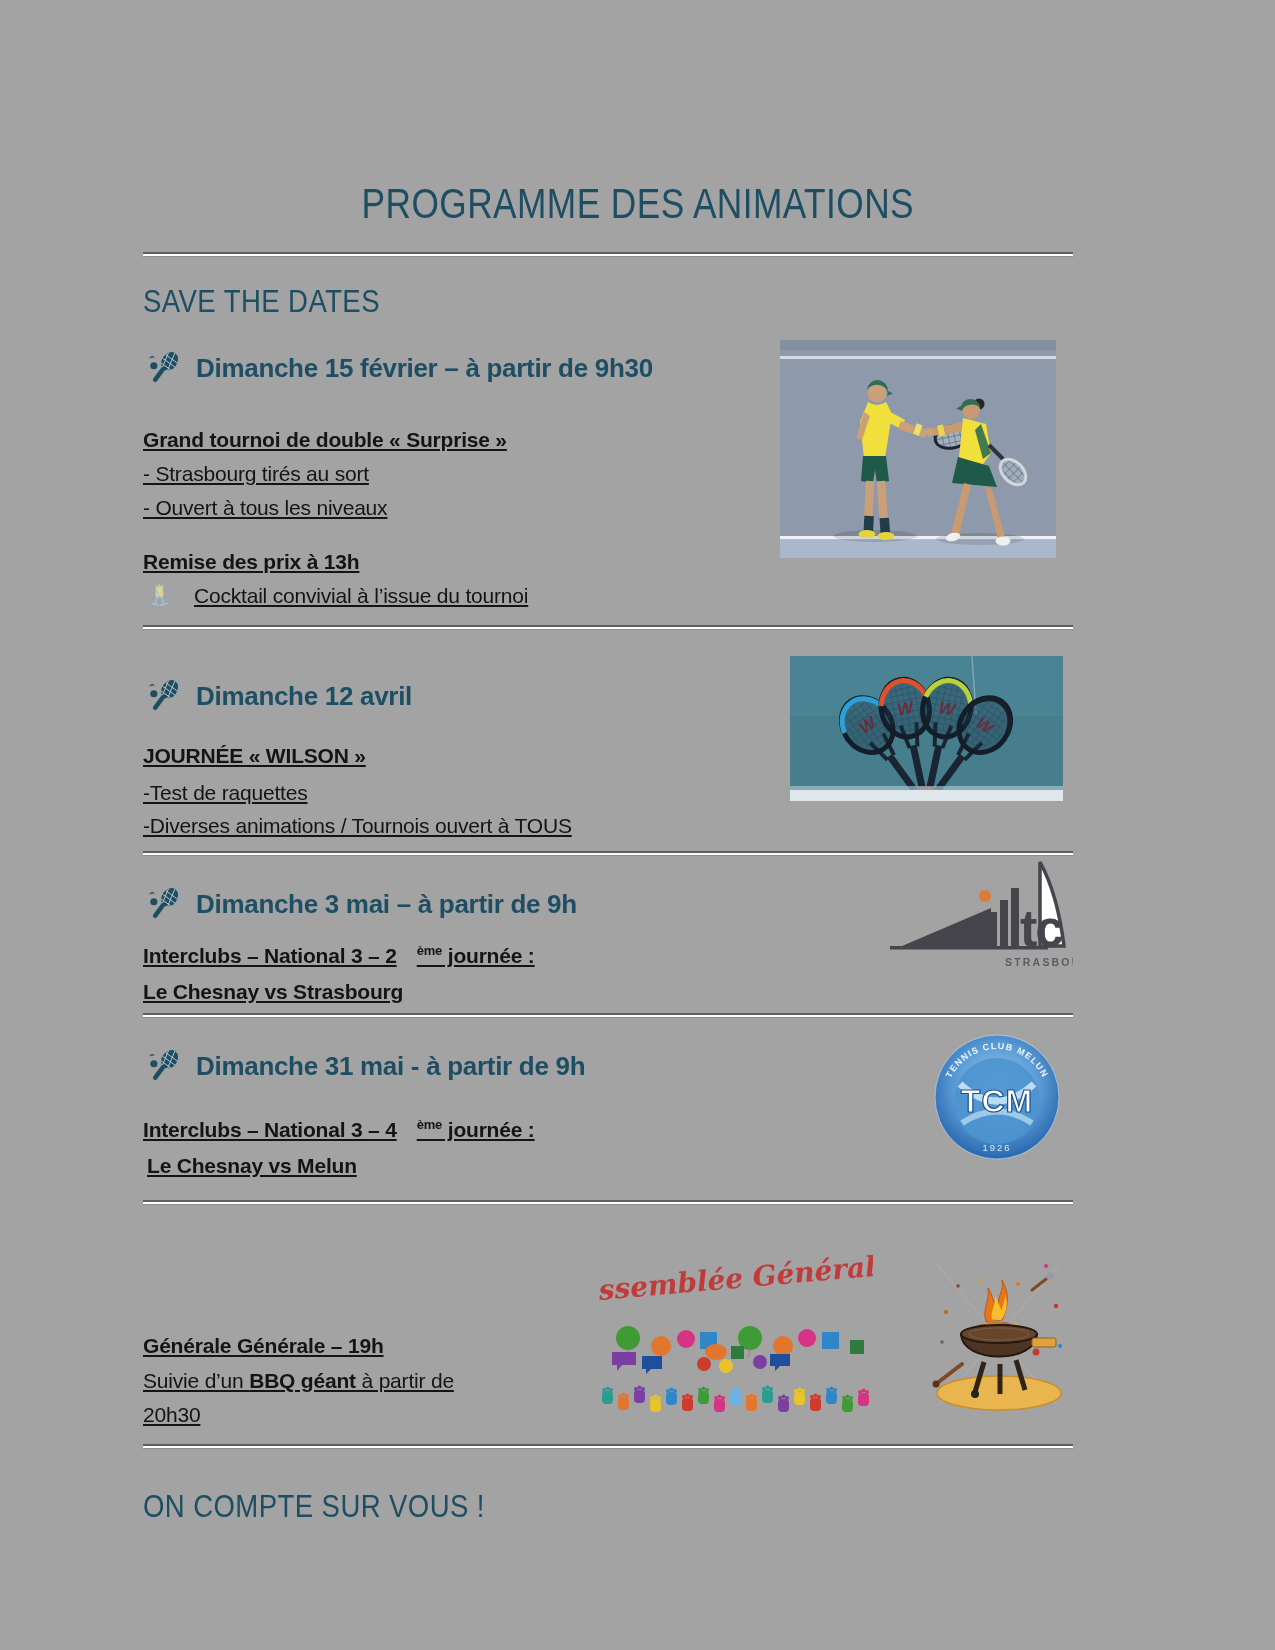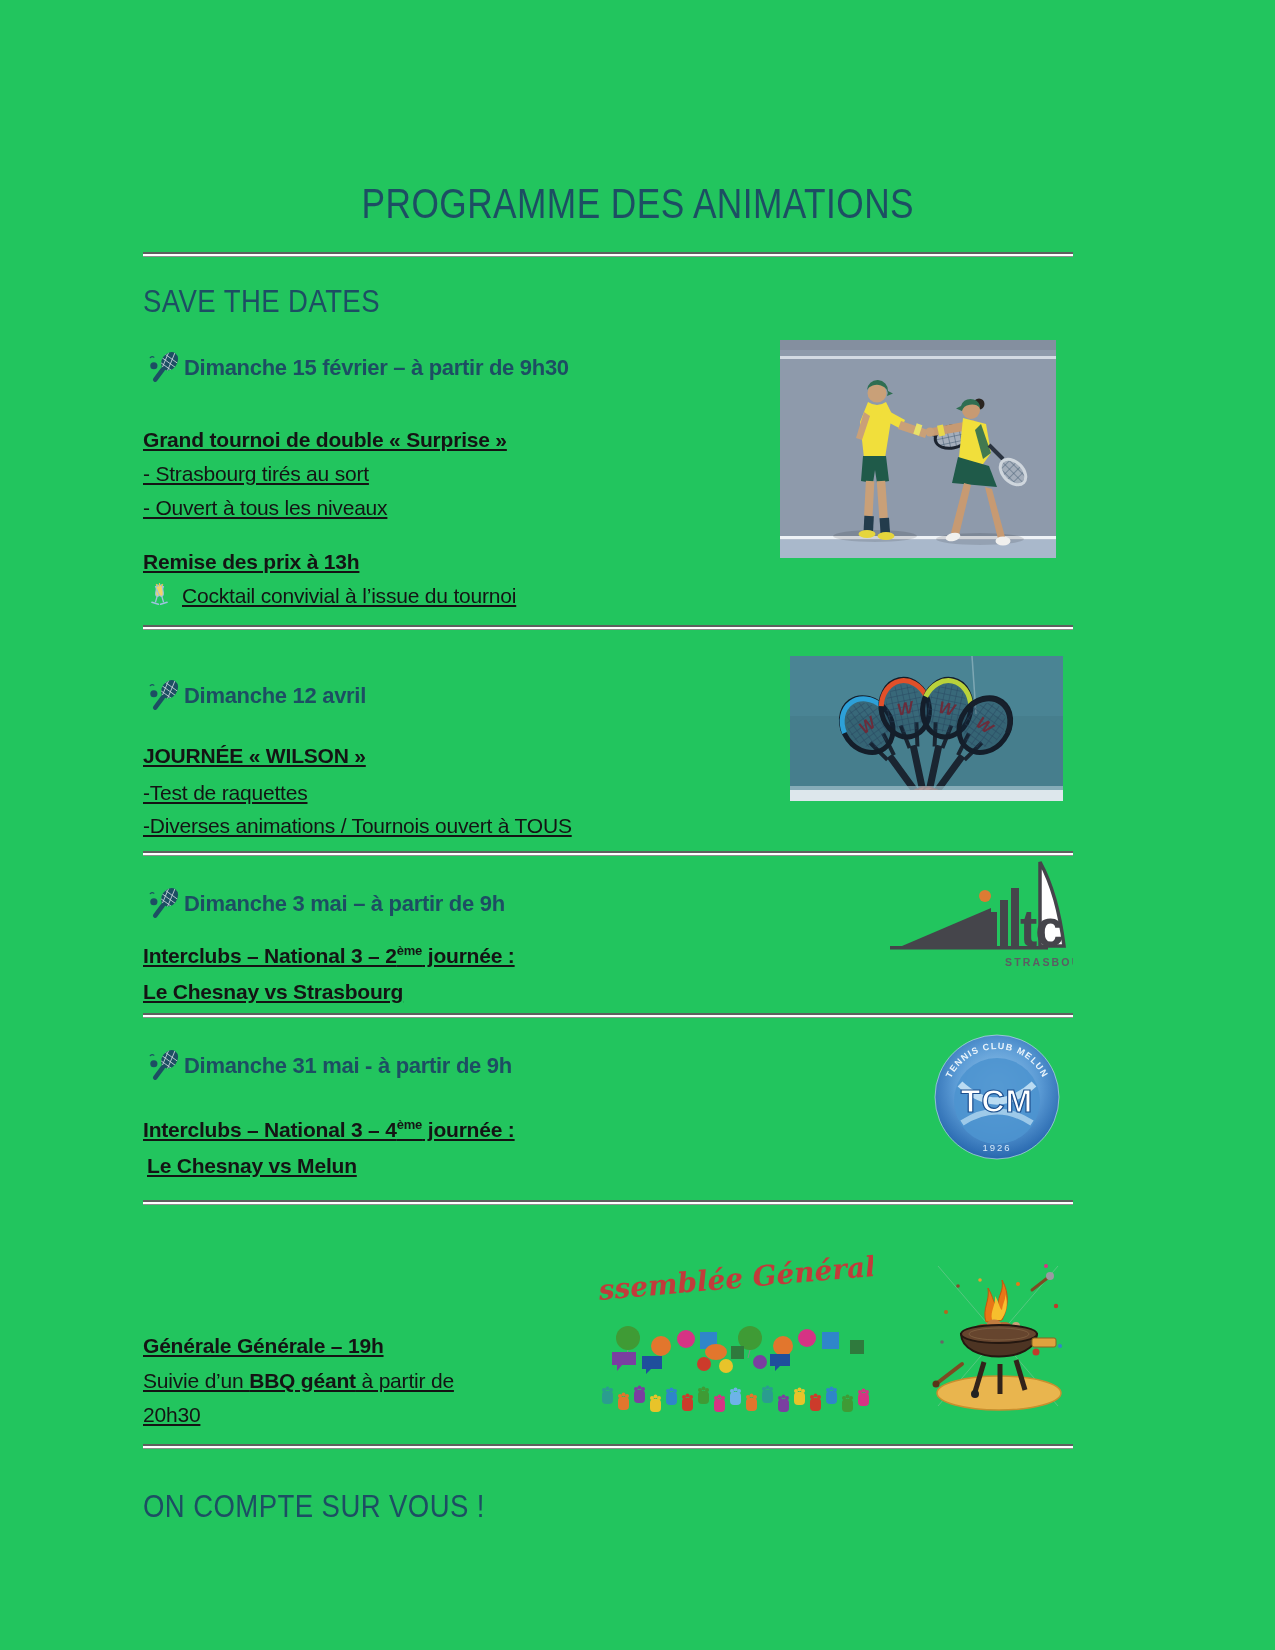--- a/index.html
+++ b/index.html
@@ -1,42 +1,42 @@
 <!DOCTYPE html>
 <html><head>
 <meta charset="utf-8">
 <style>
   html,body{margin:0;padding:0;background:#e9e9e9;}
   .page{
-    position:relative;width:1275px;height:1650px;margin:0 auto;background:#22c55e;
+    position:relative;width:1275px;height:1650px;margin:0 auto;background:#a3a3a3;
     font-family:"Liberation Sans",sans-serif;color:#141414;overflow:hidden;
   }
   .rule{
     position:absolute;left:143px;width:930px;height:2px;
     border-top:2px solid #5f5f5f;border-bottom:1px solid #8f8f8f;background:#ffffff;
   }
   .title-wrap{position:absolute;top:180px;left:0;width:100%;text-align:center;}
   .title-text{
     display:inline-block;font-size:42px;font-weight:500;color:#1d4e63;
     letter-spacing:.5px;transform:scaleX(.84);transform-origin:center;white-space:nowrap;
   }
   .subhead{position:absolute;left:143px;}
   .subhead .cond{
     display:inline-block;font-size:32px;font-weight:500;color:#1d4e63;
     letter-spacing:.5px;transform:scaleX(.86);transform-origin:left center;white-space:nowrap;
   }
   .event-date{
-    position:absolute;left:148px;display:flex;align-items:center;gap:0;
-    font-size:22px;font-weight:700;color:#1d4e63;letter-spacing:-.3px;white-space:nowrap;
+    position:absolute;left:148px;display:flex;align-items:center;gap:12px;
+    font-size:26px;font-weight:700;color:#1d4e63;letter-spacing:-.3px;white-space:nowrap;
   }
   .event-date svg{flex:0 0 auto;}
   .body-line{position:absolute;left:143px;font-size:21px;line-height:1.3;letter-spacing:-.2px;white-space:nowrap;text-decoration:underline;}
   .bold{font-weight:700;}
-  .sup{font-size:13px;vertical-align:8px;font-weight:700;}
-  .iconline{display:flex;gap:9px;}
+  .sup{font-size:13px;vertical-align:8px;font-weight:700;margin-left:20px;}
+  .iconline{display:flex;align-items:center;gap:21px;}
   .img-abs{position:absolute;display:block;}
 </style>
 </head>
 <body>
 
 <svg width="0" height="0" style="position:absolute" aria-hidden="true">
   <defs>
     <clipPath id="rHead">
         <ellipse cx="24" cy="12.5" rx="8.5" ry="11" transform="rotate(35 24 12.5)"></ellipse>
       </clipPath>

